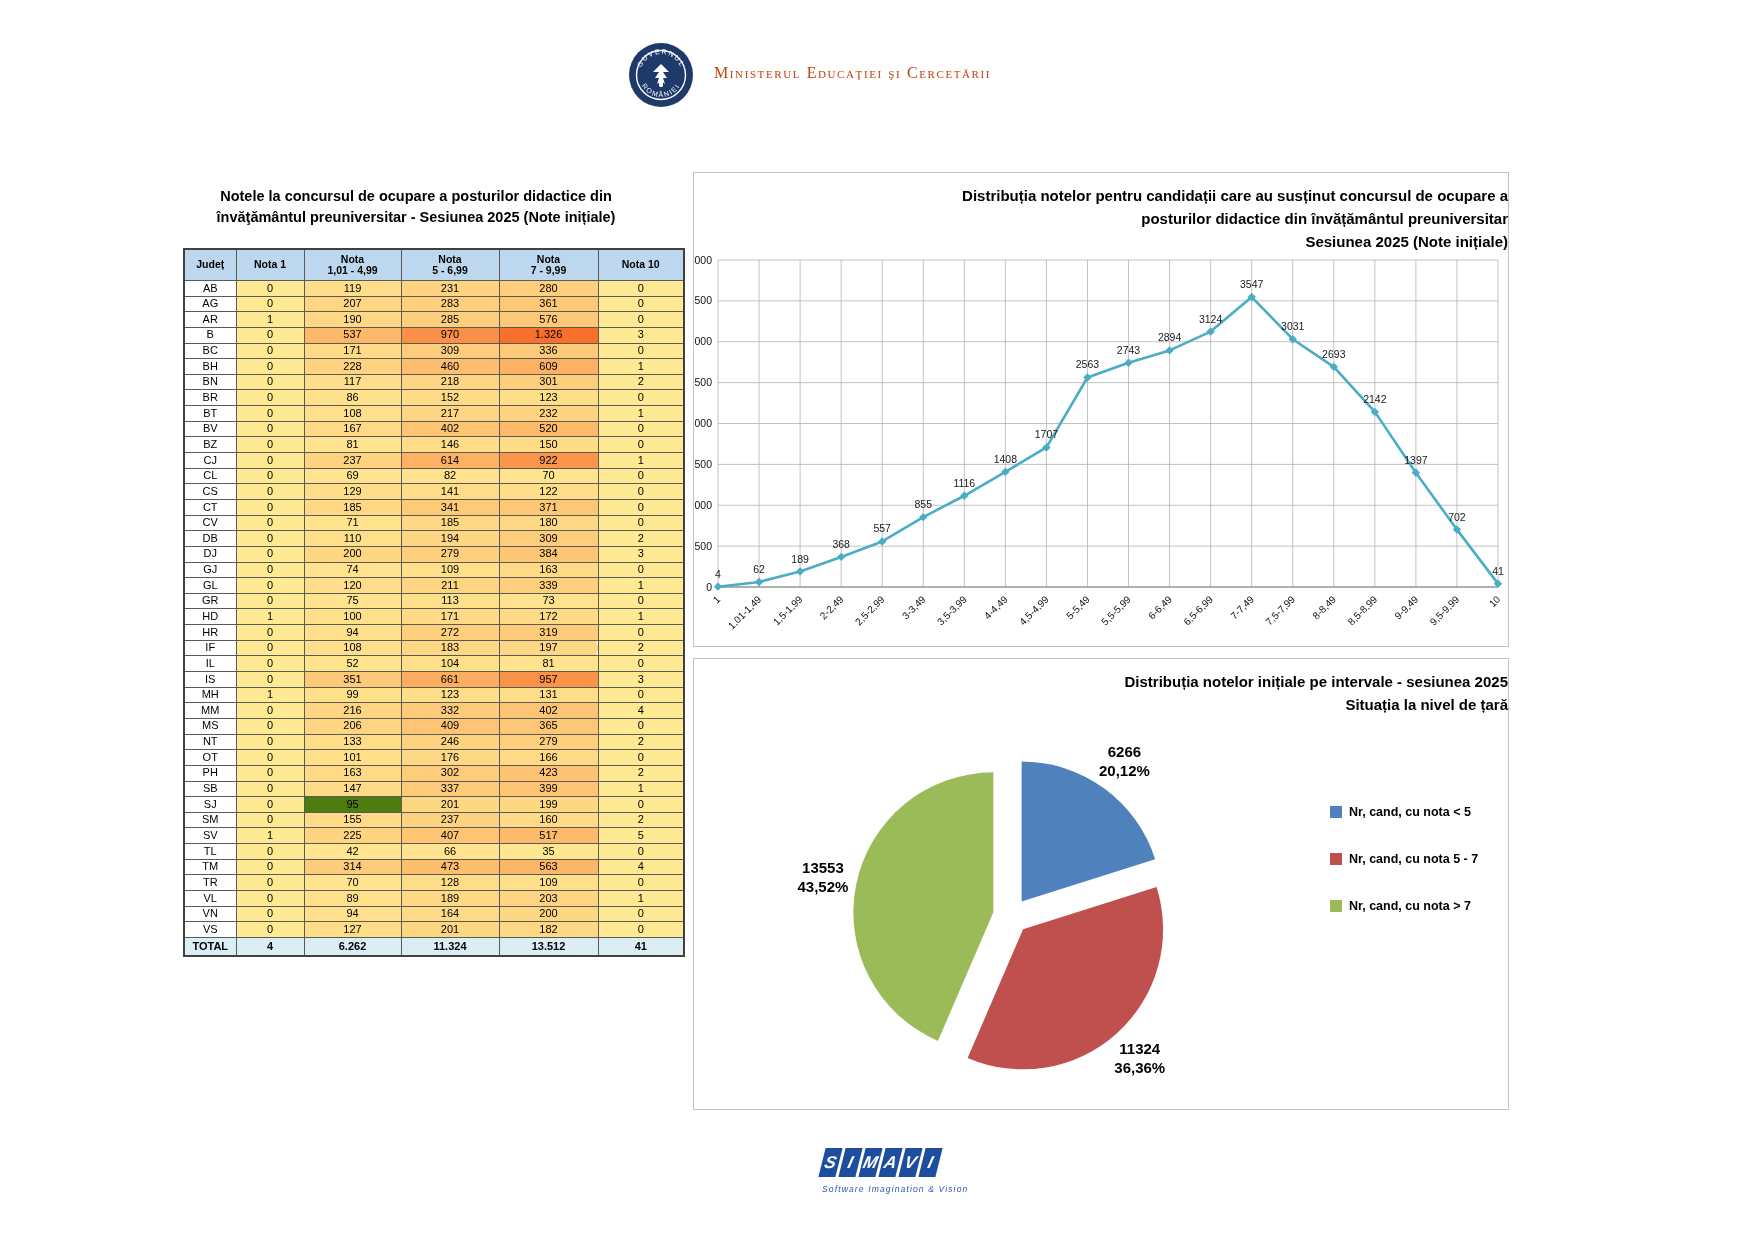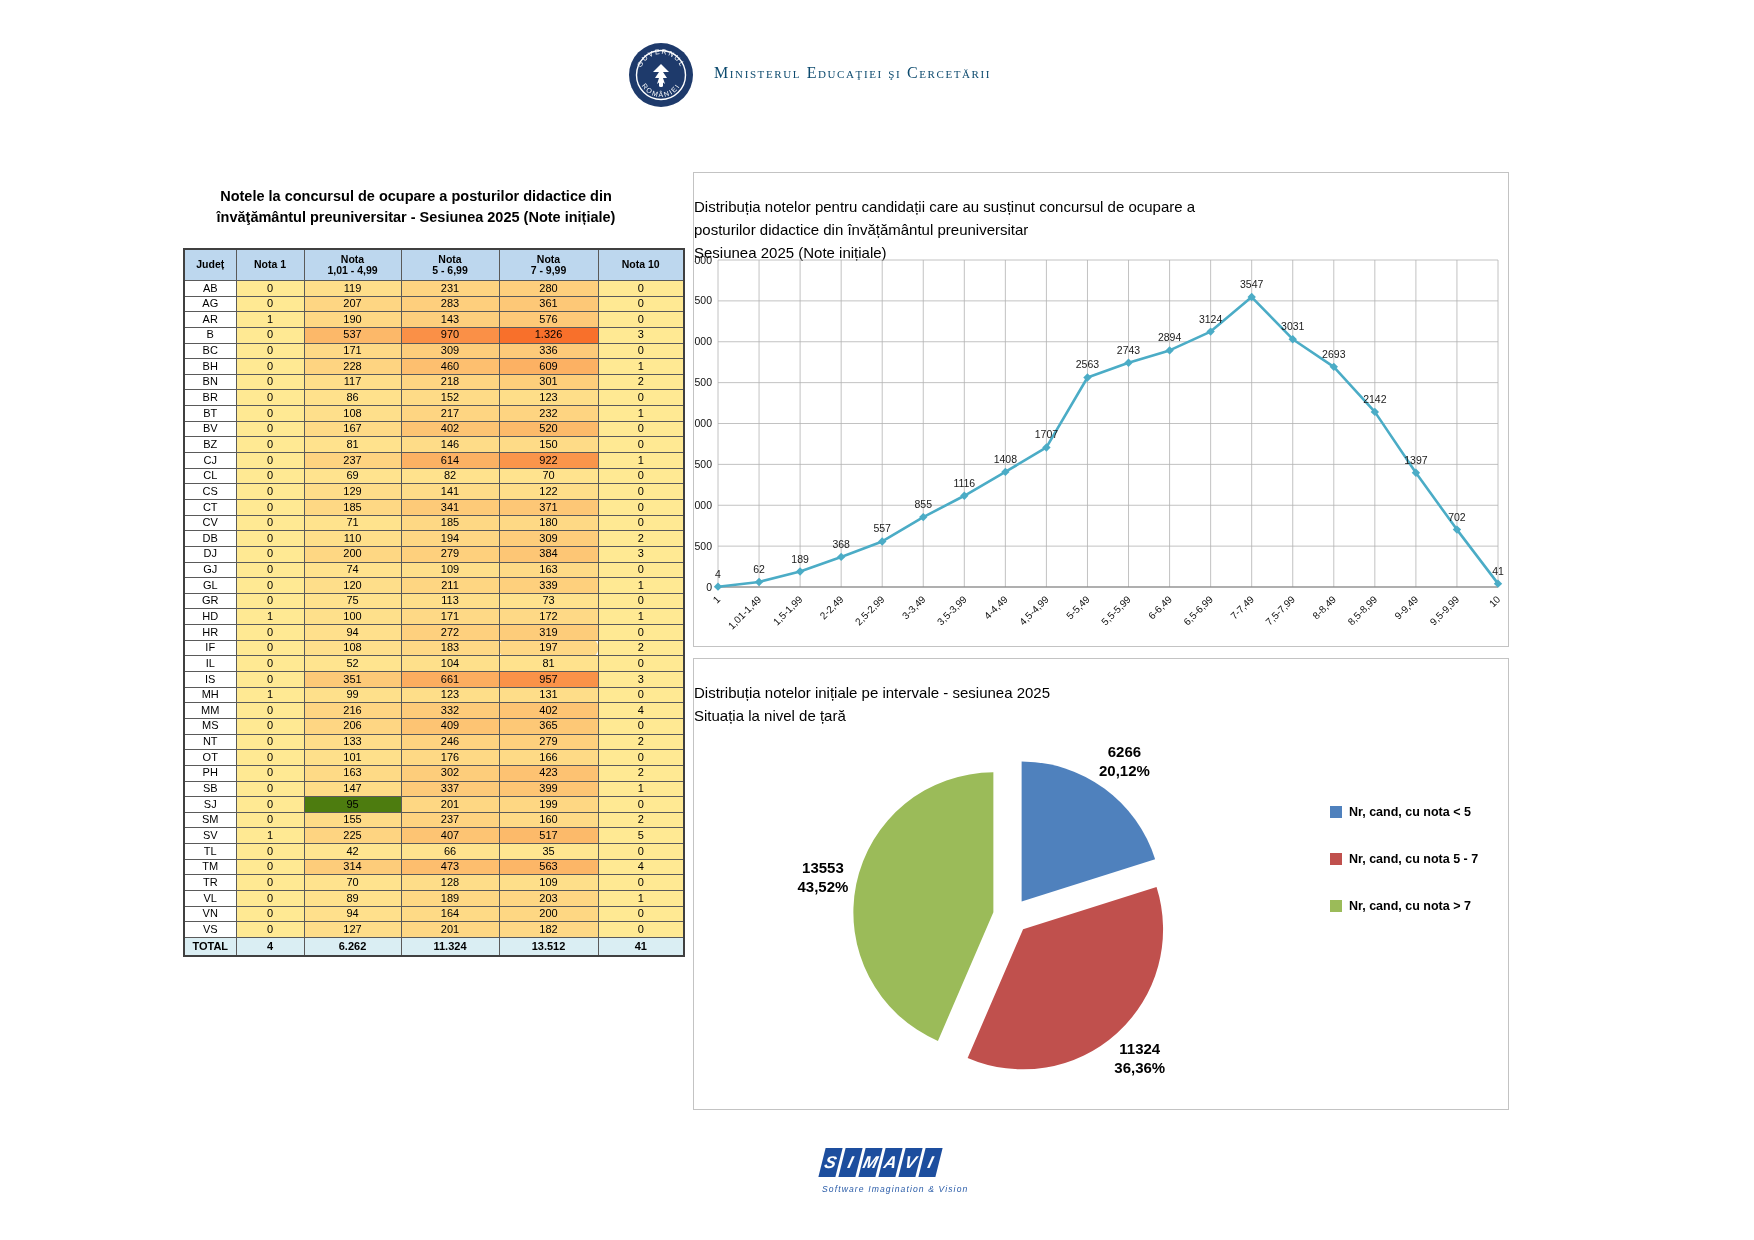--- a/index.html
+++ b/index.html
@@ -2,21 +2,21 @@
 <html><head>
 <meta charset="utf-8">
 <style>
   html,body{margin:0;padding:0;background:#fff;}
   .page{position:relative;width:1754px;height:1240px;background:#fff;overflow:hidden;
         font-family:"Liberation Sans",sans-serif;color:#000;}
 
   
   .gov-logo{position:absolute;left:628px;top:42px;width:66px;height:66px;}
   .ministry-name{position:absolute;left:714px;top:64px;font-family:"Liberation Serif",serif;
-        font-variant:small-caps;font-size:16px;letter-spacing:1.6px;color:#0c4a6e;}
+        font-variant:small-caps;font-size:16px;letter-spacing:1.6px;color:#c2410c;}
 
   
   .table-title{position:absolute;left:166px;top:186px;width:500px;text-align:center;
         font-weight:bold;font-size:14.5px;line-height:21px;}
   table.grades{position:absolute;left:183px;top:248px;border-collapse:collapse;
         table-layout:fixed;font-size:11px;}
   table.grades col.c0{width:52px}table.grades col.c1{width:68px}
   table.grades col.c2{width:97px}table.grades col.c3{width:98px}
   table.grades col.c4{width:99px}table.grades col.c5{width:86px}
   table.grades th,table.grades td{border:1px solid #5a5a5a;padding:0;text-align:center;
@@ -24,22 +24,22 @@
   table.grades{border:2px solid #404040;}
   table.grades thead th{height:30px;font-size:10.5px;font-weight:bold;}
   table.grades tbody td{height:14.65px;}
   table.grades tfoot td{height:17px;font-weight:bold;}
   table.grades td.county{background:#fff;}
 
   
   .chart-box{position:absolute;background:#fff;border:1px solid #c3c3c3;}
   .line-box{left:693px;top:172px;width:814px;height:473px;}
   .pie-box{left:693px;top:658px;width:814px;height:450px;}
-  .chart-title{position:absolute;left:0;top:22px;width:100%;text-align:left;
-        font-weight:normal;font-size:15px;line-height:23px;}
+  .chart-title{position:absolute;left:0;top:11px;width:100%;text-align:right;
+        font-weight:bold;font-size:15px;line-height:23px;}
   .chart-svg{position:absolute;left:0;top:0;}
 
   
   .pie-legend{position:absolute;left:636px;top:146px;}
   .legend-item{display:flex;align-items:center;margin-bottom:33px;}
   .legend-swatch{width:12px;height:12px;margin-right:7px;flex:0 0 auto;}
   .legend-label{font-size:12.5px;font-weight:bold;white-space:nowrap;}
 
   
   .simavi{position:absolute;left:822px;top:1148px;width:150px;}
@@ -128,21 +128,21 @@
           <td style="background: rgb(255, 233, 147);">0</td>
           <td style="background: rgb(254, 214, 131);">207</td>
           <td style="background: rgb(254, 207, 125);">283</td>
           <td style="background: rgb(253, 200, 119);">361</td>
           <td style="background: rgb(255, 233, 147);">0</td>
         </tr>
         <tr>
           <td class="county">AR</td>
           <td style="background: rgb(255, 233, 147);">1</td>
           <td style="background: rgb(254, 216, 132);">190</td>
-          <td style="background: rgb(253, 207, 125);">143</td>
+          <td style="background: rgb(253, 207, 125);">285</td>
           <td style="background: rgb(253, 201, 120);">576</td>
           <td style="background: rgb(255, 233, 147);">0</td>
         </tr>
         <tr>
           <td class="county">B</td>
           <td style="background: rgb(255, 233, 147);">0</td>
           <td style="background: rgb(252, 184, 105);">537</td>
           <td style="background: rgb(250, 144, 71);">970</td>
           <td style="background: rgb(248, 112, 43);">1.326</td>
           <td style="background: rgb(255, 233, 147);">3</td>

